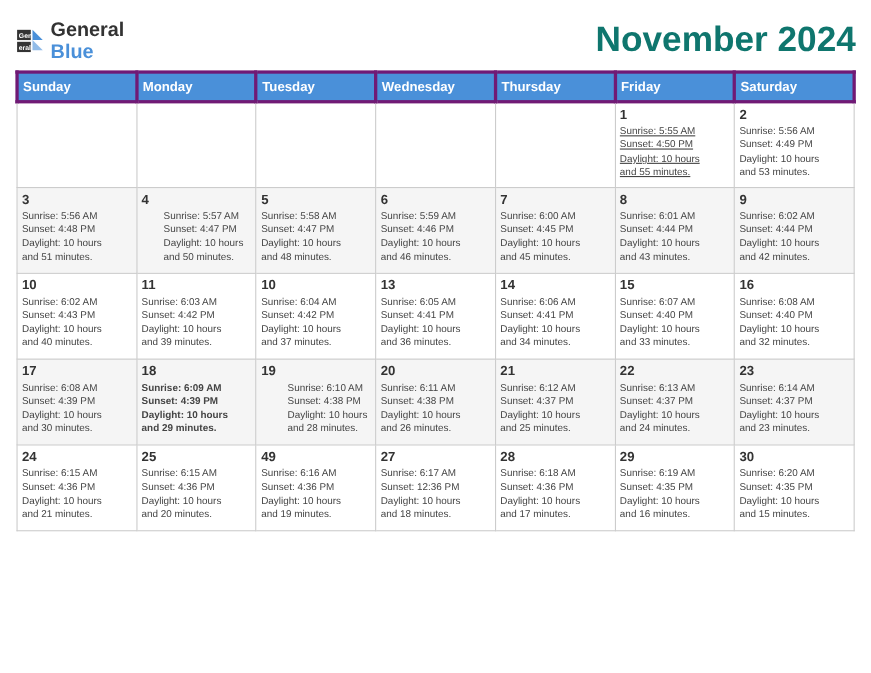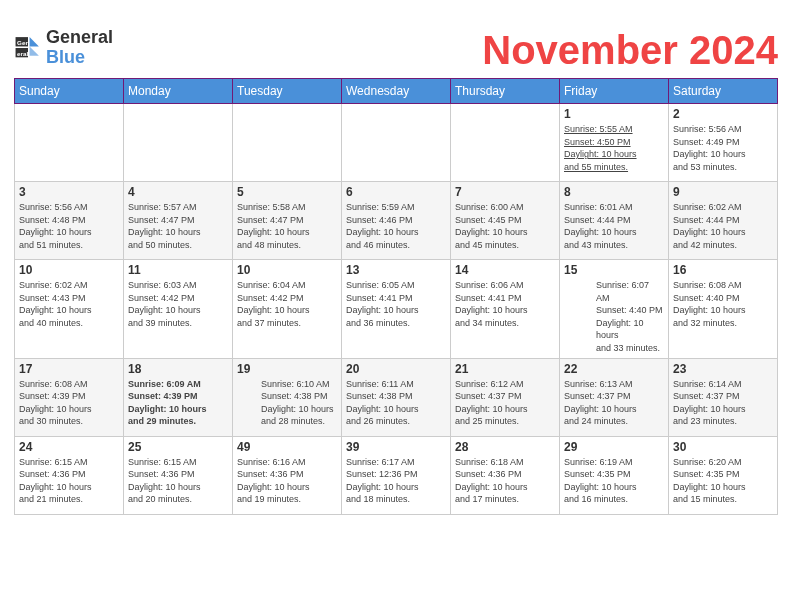--- a/index.html
+++ b/index.html
@@ -7,21 +7,21 @@
       font-family: Arial, sans-serif;
       background: #fff;
       width: 792px;
       min-height: 612px;
       overflow: hidden;
     }
     .page {
       width: 792px;
       min-height: 612px;
       background: #fff;
-      padding: 28px 14px 10px 14px;
+      padding: 18px 14px 10px 14px;
     }
     .header {
       display: flex;
       justify-content: space-between;
       align-items: flex-start;
       margin-bottom: 6px;
     }
     .logo {
       display: flex;
       align-items: center;
@@ -37,42 +37,42 @@
       color: #4a90d9;
     }
     .logo-icon {
       width: 28px;
       height: 28px;
     }
     .title-area {
       text-align: right;
     }
     .month-title {
-      font-size: 40px;
+      font-size: 32px;
       font-weight: bold;
-      color: #ef4444;
+      color: #0f766e;
       line-height: 1.1;
     }
     .subtitle {
       font-size: 14px;
       color: #555;
     }
     table {
       width: 100%;
       border-collapse: collapse;
       table-layout: fixed;
     }
     thead tr th {
       background: #4a90d9;
       color: #fff;
       font-size: 12px;
-      font-weight: normal;
+      font-weight: bold;
       padding: 5px 4px;
       text-align: left;
-      border: 1px solid #701a75;
+      border: 3px solid #701a75;
     }
     tbody tr td {
       border: 1px solid #ccc;
       vertical-align: top;
       padding: 3px 4px;
       height: 78px;
       background: #fff;
       font-size: 9.5px;
       color: #333;
     }
@@ -156,21 +156,21 @@
         <tr>
           <td>
             <span class="day-num">3</span>
             <div class="day-info" style="white-space: pre-line;">Sunrise: 5:56 AM
 Sunset: 4:48 PM
 Daylight: 10 hours
 and 51 minutes.</div>
           </td>
           <td>
             <span class="day-num">4</span>
-            <div class="day-info" style="white-space: pre-line;">Sunrise: 5:57 AM
+            <div class="day-info" style="white-space: pre-line; margin-left: 20px;">Sunrise: 5:57 AM
 Sunset: 4:47 PM
 Daylight: 10 hours
 and 50 minutes.</div>
           </td>
           <td>
             <span class="day-num">5</span>
             <div class="day-info" style="white-space: pre-line;">Sunrise: 5:58 AM
 Sunset: 4:47 PM
 Daylight: 10 hours
 and 48 minutes.</div>
@@ -235,21 +235,21 @@
           </td>
           <td>
             <span class="day-num">14</span>
             <div class="day-info" style="white-space: pre-line;">Sunrise: 6:06 AM
 Sunset: 4:41 PM
 Daylight: 10 hours
 and 34 minutes.</div>
           </td>
           <td>
             <span class="day-num">15</span>
-            <div class="day-info" style="white-space: pre-line; margin-left: 32px;">Sunrise: 6:07 AM
+            <div class="day-info" style="white-space: pre-line;">Sunrise: 6:07 AM
 Sunset: 4:40 PM
 Daylight: 10 hours
 and 33 minutes.</div>
           </td>
           <td>
             <span class="day-num">16</span>
             <div class="day-info" style="white-space: pre-line;">Sunrise: 6:08 AM
 Sunset: 4:40 PM
 Daylight: 10 hours
 and 32 minutes.</div>
@@ -322,21 +322,21 @@
 and 20 minutes.</div>
           </td>
           <td>
             <span class="day-num">49</span>
             <div class="day-info" style="white-space: pre-line;">Sunrise: 6:16 AM
 Sunset: 4:36 PM
 Daylight: 10 hours
 and 19 minutes.</div>
           </td>
           <td>
-            <span class="day-num">39</span>
+            <span class="day-num">27</span>
             <div class="day-info" style="white-space: pre-line;">Sunrise: 6:17 AM
 Sunset: 12:36 PM
 Daylight: 10 hours
 and 18 minutes.</div>
           </td>
           <td>
             <span class="day-num">28</span>
             <div class="day-info" style="white-space: pre-line;">Sunrise: 6:18 AM
 Sunset: 4:36 PM
 Daylight: 10 hours

